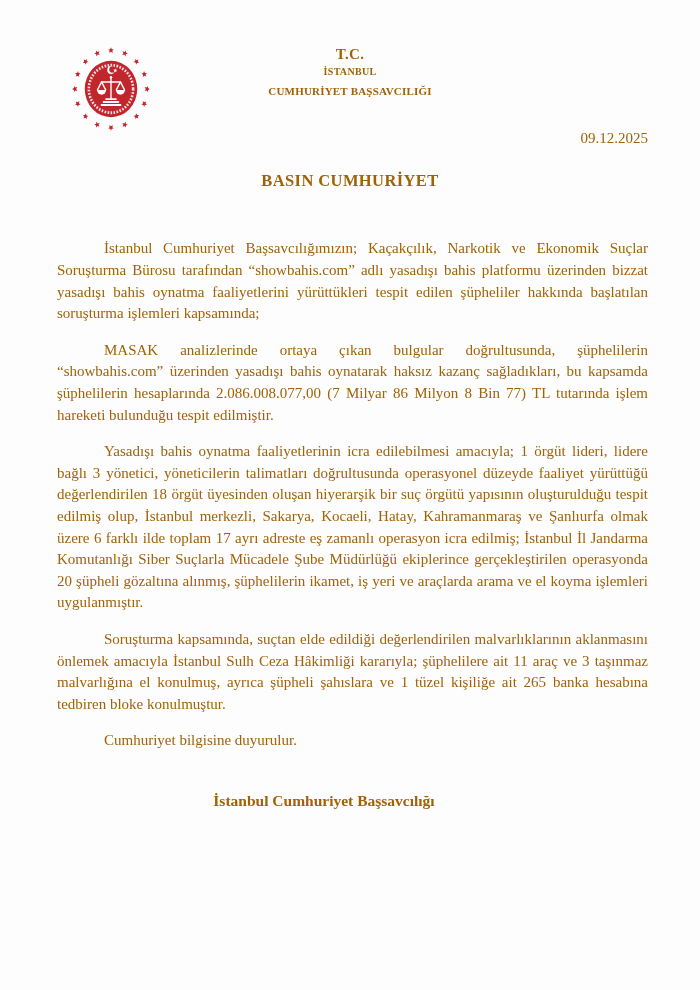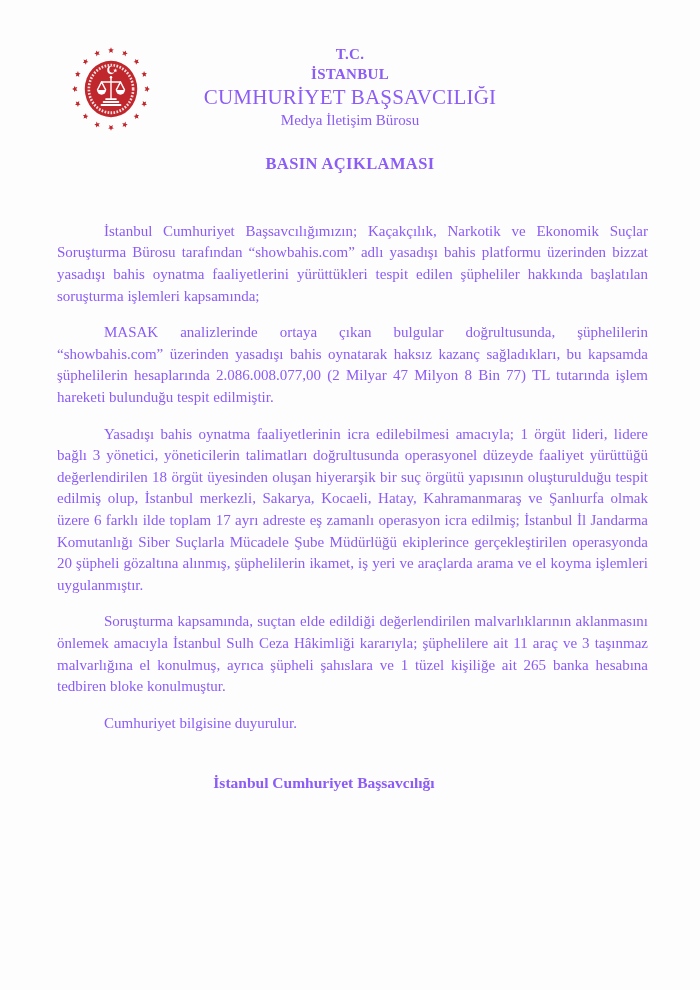--- a/index.html
+++ b/index.html
@@ -1,37 +1,37 @@
 <!DOCTYPE html>
 <html lang="tr"><head>
 <meta charset="utf-8">
 <style>
   html,body{margin:0;padding:0;background:#e9e9e9;}
   .page{
     position:relative;
     width:700px;height:990px;
     margin:0 auto;
     background:#fdfdfd;
-    color:#8b5cf6;
+    color:#a16207;
     font-family:"Liberation Serif","DejaVu Serif",serif;
     overflow:hidden;
     box-sizing:border-box;
   }
   
   .letterhead{position:relative;padding-top:46px;}
   .emblem{
     position:absolute;left:70px;top:45px;width:82px;height:88px;
   }
   .head-text{
     text-align:center;line-height:1.18;
     padding:0 120px; 
   }
   .head-line1{font-weight:bold;font-size:15px;letter-spacing:.3px;}
-  .head-line2{font-weight:bold;font-size:15px;letter-spacing:.3px;margin-top:2px;}
-  .head-line3{font-weight:normal;font-size:21px;letter-spacing:.2px;margin-top:2px;}
+  .head-line2{font-weight:bold;font-size:10px;letter-spacing:.3px;margin-top:2px;}
+  .head-line3{font-weight:bold;font-size:11px;letter-spacing:.2px;margin-top:8px;}
   .head-line4{font-size:15px;margin-top:2px;}
   
   .date-line{
     margin-top:32px;
     padding-right:52px;
     text-align:right;
     font-size:15px;
   }
   .doc-title{
     margin-top:24px;
@@ -119,30 +119,30 @@
             <path d="M38.5 68.2 H61.5" stroke-width="2.4"></path>
           </g>
         </g>
       </svg>
     </div>
 
     <div class="head-text">
       <div class="head-line1">T.C.</div>
       <div class="head-line2">İSTANBUL</div>
       <div class="head-line3">CUMHURİYET BAŞSAVCILIĞI</div>
-      <div class="head-line4">Medya İletişim Bürosu</div>
     </div>
   </div>
 
+  <div class="date-line">09.12.2025</div>
 
-  <div class="doc-title">BASIN AÇIKLAMASI</div>
+  <div class="doc-title">BASIN CUMHURİYET</div>
 
   <div class="doc-body">
     <p>İstanbul Cumhuriyet Başsavcılığımızın; Kaçakçılık, Narkotik ve Ekonomik Suçlar Soruşturma Bürosu tarafından “showbahis.com” adlı yasadışı bahis platformu üzerinden bizzat yasadışı bahis oynatma faaliyetlerini yürüttükleri tespit edilen şüpheliler hakkında başlatılan soruşturma işlemleri kapsamında;</p>
-    <p>MASAK analizlerinde ortaya çıkan bulgular doğrultusunda, şüphelilerin “showbahis.com” üzerinden yasadışı bahis oynatarak haksız kazanç sağladıkları, bu kapsamda şüphelilerin hesaplarında 2.086.008.077,00 (2 Milyar 47 Milyon 8 Bin 77) TL tutarında işlem hareketi bulunduğu tespit edilmiştir.</p>
+    <p>MASAK analizlerinde ortaya çıkan bulgular doğrultusunda, şüphelilerin “showbahis.com” üzerinden yasadışı bahis oynatarak haksız kazanç sağladıkları, bu kapsamda şüphelilerin hesaplarında 2.086.008.077,00 (7 Milyar 86 Milyon 8 Bin 77) TL tutarında işlem hareketi bulunduğu tespit edilmiştir.</p>
     <p>Yasadışı bahis oynatma faaliyetlerinin icra edilebilmesi amacıyla; 1 örgüt lideri, lidere bağlı 3 yönetici, yöneticilerin talimatları doğrultusunda operasyonel düzeyde faaliyet yürüttüğü değerlendirilen 18 örgüt üyesinden oluşan hiyerarşik bir suç örgütü yapısının oluşturulduğu tespit edilmiş olup, İstanbul merkezli, Sakarya, Kocaeli, Hatay, Kahramanmaraş ve Şanlıurfa olmak üzere 6 farklı ilde toplam 17 ayrı adreste eş zamanlı operasyon icra edilmiş; İstanbul İl Jandarma Komutanlığı Siber Suçlarla Mücadele Şube Müdürlüğü ekiplerince gerçekleştirilen operasyonda 20 şüpheli gözaltına alınmış, şüphelilerin ikamet, iş yeri ve araçlarda arama ve el koyma işlemleri uygulanmıştır.</p>
     <p>Soruşturma kapsamında, suçtan elde edildiği değerlendirilen malvarlıklarının aklanmasını önlemek amacıyla İstanbul Sulh Ceza Hâkimliği kararıyla; şüphelilere ait 11 araç ve 3 taşınmaz malvarlığına el konulmuş, ayrıca şüpheli şahıslara ve 1 tüzel kişiliğe ait 265 banka hesabına tedbiren bloke konulmuştur.</p>
     <p class="short">Cumhuriyet bilgisine duyurulur.</p>
   </div>
 
   <div class="signature">İstanbul Cumhuriyet Başsavcılığı</div>
 
 </div>
 
 </body></html>

